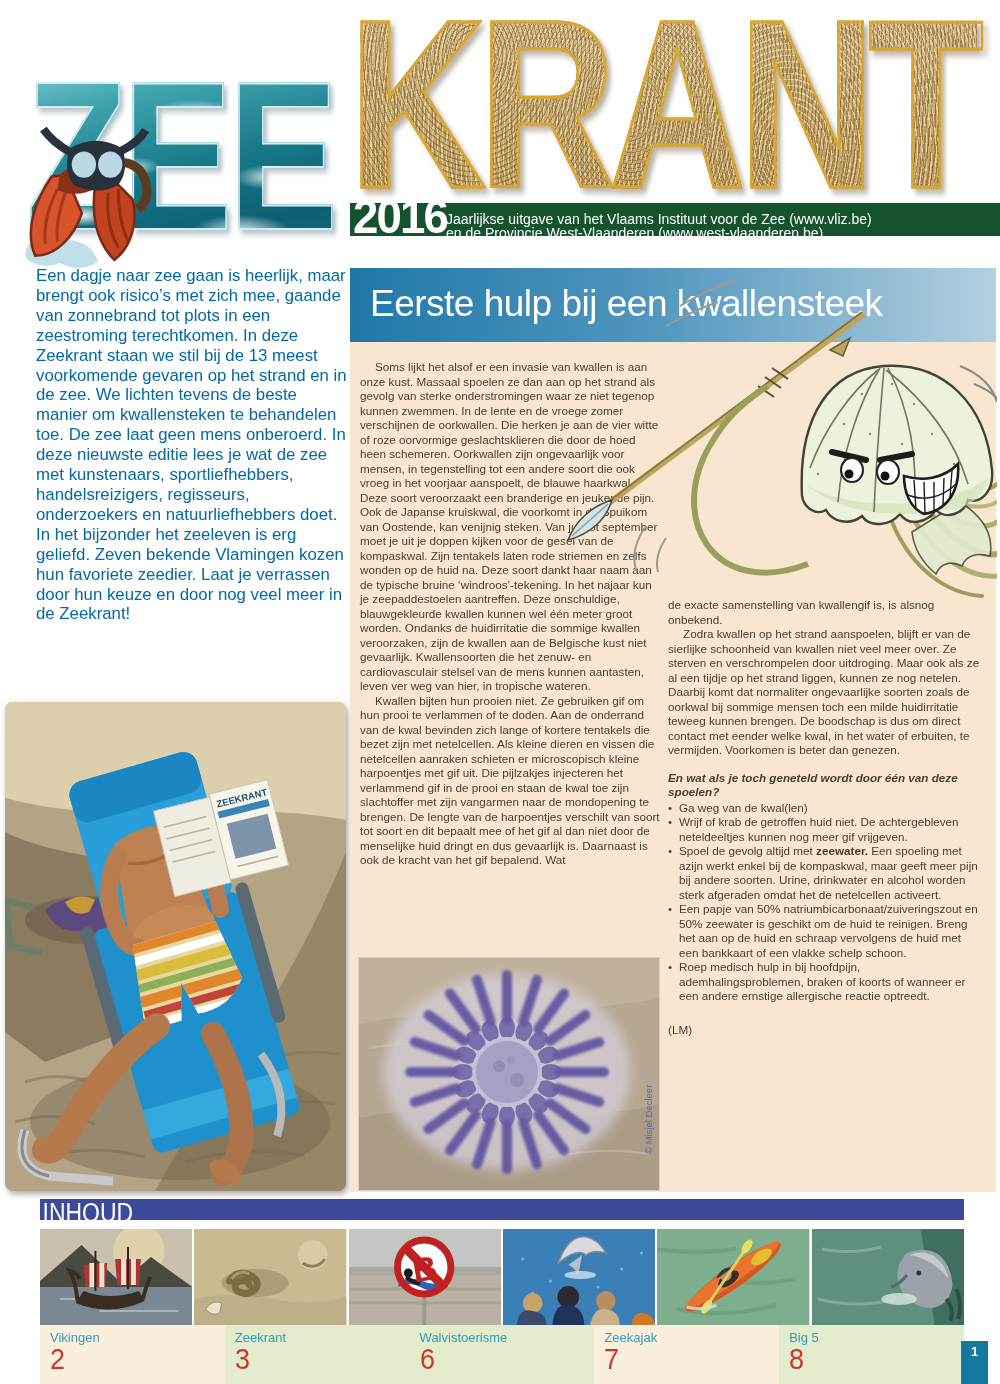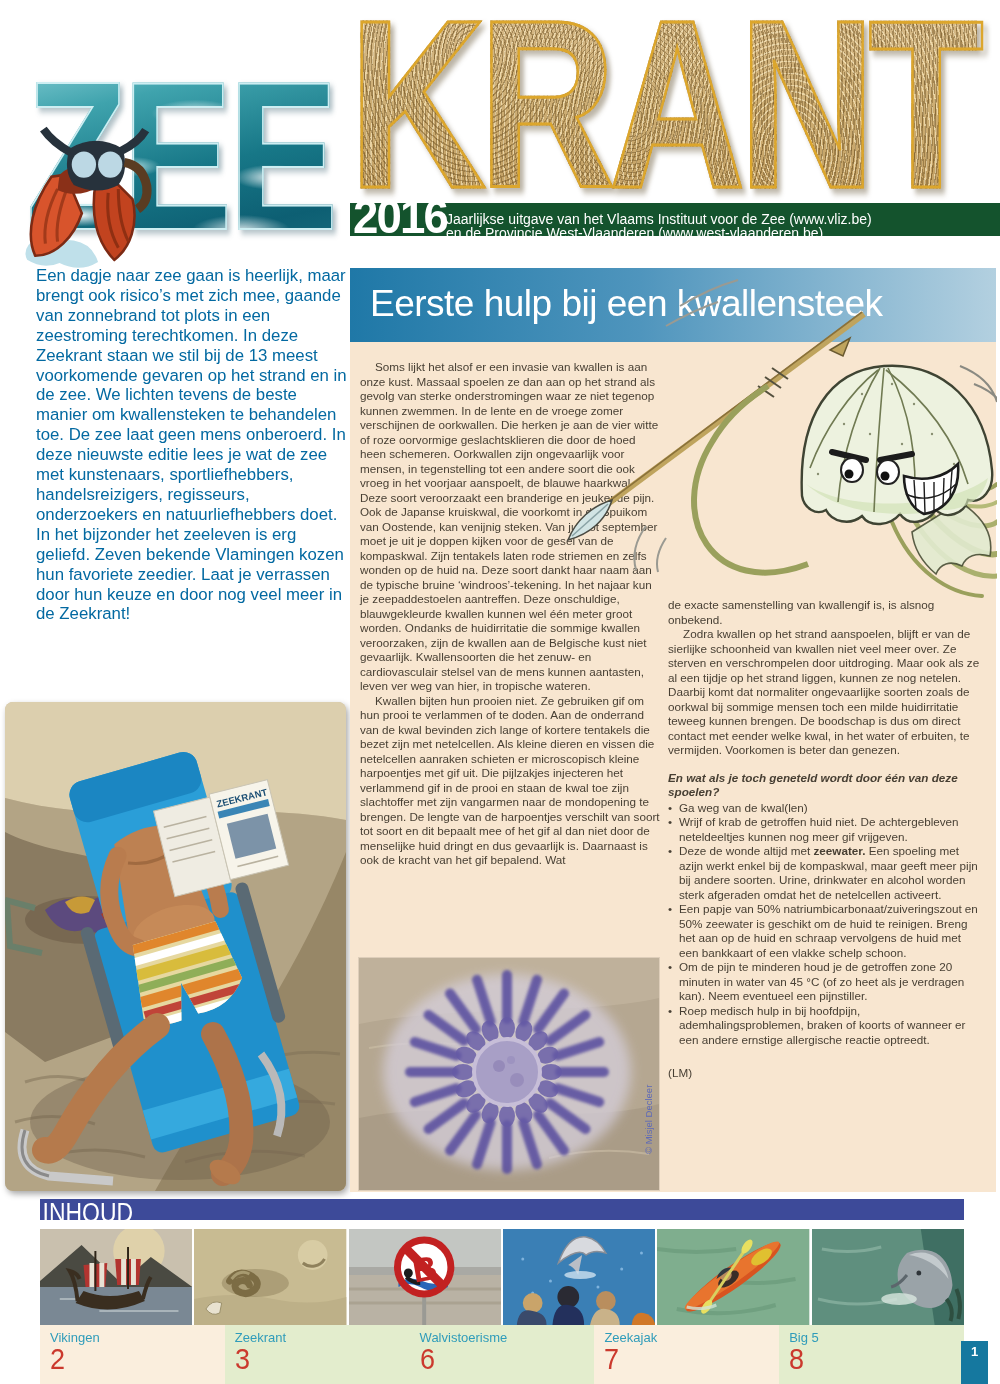--- a/index.html
+++ b/index.html
@@ -267,23 +267,22 @@
         <p class="indent">Kwallen bijten hun prooien niet. Ze gebruiken gif om hun prooi te verlammen of te doden. Aan de onderrand van de kwal bevinden zich lange of kortere tentakels die bezet zijn met netelcellen. Als kleine dieren en vissen die netelcellen aanraken schieten er microscopisch kleine harpoentjes met gif uit. Die pijlzakjes injecteren het verlammend gif in de prooi en staan de kwal toe zijn slachtoffer met zijn vangarmen naar de mondopening te brengen. De lengte van de harpoentjes verschilt van soort tot soort en dit bepaalt mee of het gif al dan niet door de menselijke huid dringt en dus gevaarlijk is. Daarnaast is ook de kracht van het gif bepalend. Wat</p>
       </div>
 
       <div class="col col2">
         <p>de exacte samenstelling van kwallengif is, is alsnog onbekend.</p>
         <p class="indent">Zodra kwallen op het strand aanspoelen, blijft er van de sierlijke schoonheid van kwallen niet veel meer over. Ze sterven en verschrompelen door uitdroging. Maar ook als ze al een tijdje op het strand liggen, kunnen ze nog netelen. Daarbij komt dat normaliter ongevaarlijke soorten zoals de oorkwal bij sommige mensen toch een milde huidirritatie teweeg kunnen brengen. De boodschap is dus om direct contact met eender welke kwal, in het water of erbuiten, te vermijden. Voorkomen is beter dan genezen.</p>
         <p class="question">En wat als je toch geneteld wordt door één van deze spoelen?</p>
         <ul class="firstaid">
           <li><span>Ga weg van de kwal(len)</span><b></b><span></span></li>
           <li><span>Wrijf of krab de getroffen huid niet. De achtergebleven neteldeeltjes kunnen nog meer gif vrijgeven.</span><b></b><span></span></li>
-          <li><span>Deze de wonde altijd met </span><b>zeewater.</b><span> Een spoeling met azijn werkt enkel bij de kompaskwal, maar geeft meer pijn bij andere soorten. Urine, drinkwater en alcohol worden sterk afgeraden omdat het de netelcellen activeert.</span></li>
+          <li><span>Spoel de gevolg altijd met </span><b>zeewater.</b><span> Een spoeling met azijn werkt enkel bij de kompaskwal, maar geeft meer pijn bij andere soorten. Urine, drinkwater en alcohol worden sterk afgeraden omdat het de netelcellen activeert.</span></li>
           <li><span>Een papje van 50% natriumbicarbonaat/zuiveringszout en 50% zeewater is geschikt om de huid te reinigen. Breng het aan op de huid en schraap vervolgens de huid met een bankkaart of een vlakke schelp schoon.</span><b></b><span></span></li>
-          <li><span>Om de pijn te minderen houd je de getroffen zone 20 minuten in water van 45 °C (of zo heet als je verdragen kan). Neem eventueel een pijnstiller.</span><b></b><span></span></li>
           <li><span>Roep medisch hulp in bij hoofdpijn, ademhalingsproblemen, braken of koorts of wanneer er een andere ernstige allergische reactie optreedt.</span><b></b><span></span></li>
         </ul>
         <p class="byline">(LM)</p>
       </div>
 
       <figure class="jelly-photo" style="margin:0">
         <svg viewBox="0 0 300 232" preserveAspectRatio="none">
           <defs>
             <filter id="b6">
                 <feGaussianBlur stdDeviation="6"></feGaussianBlur>

